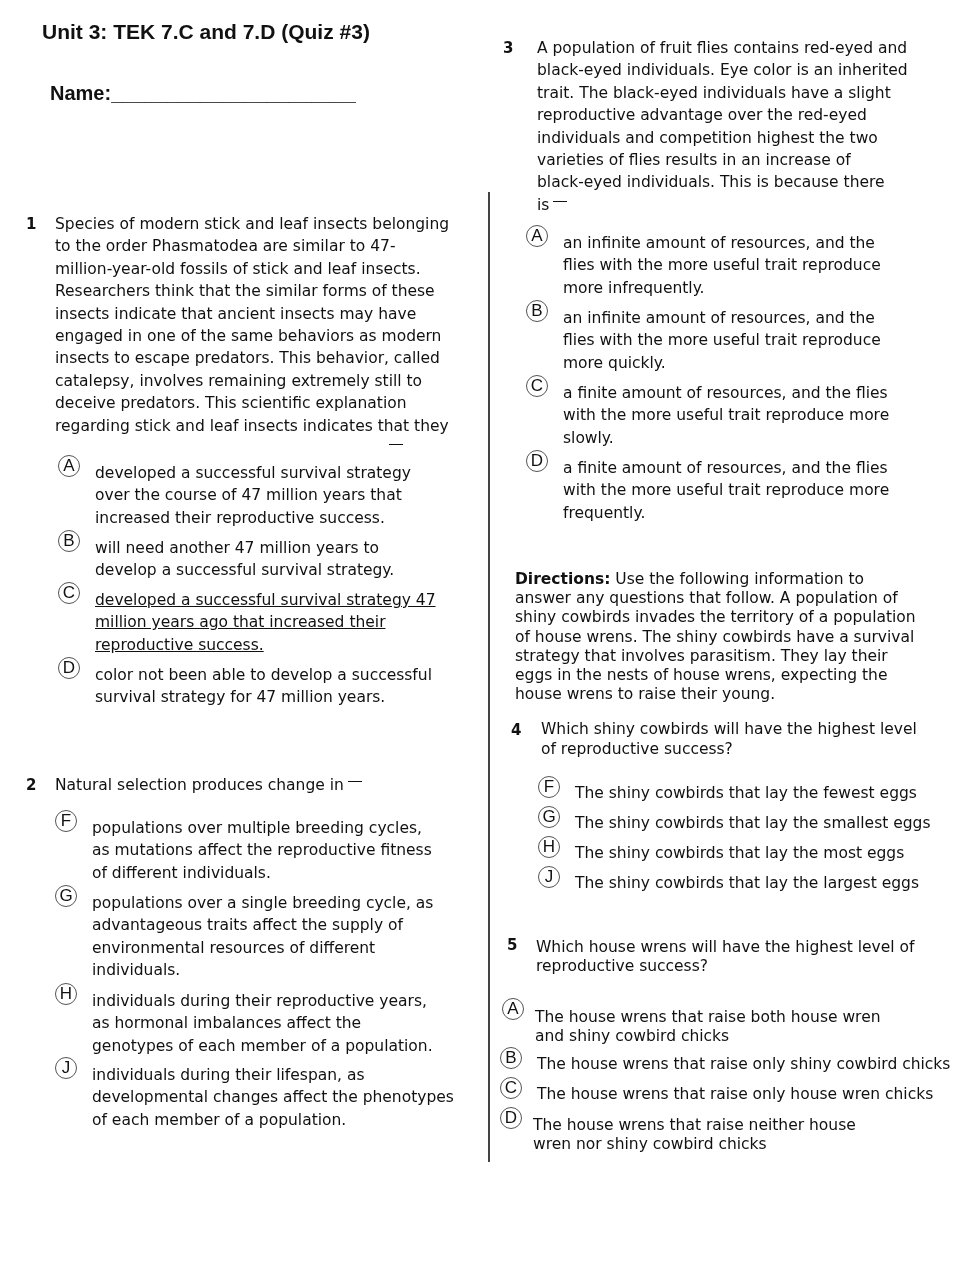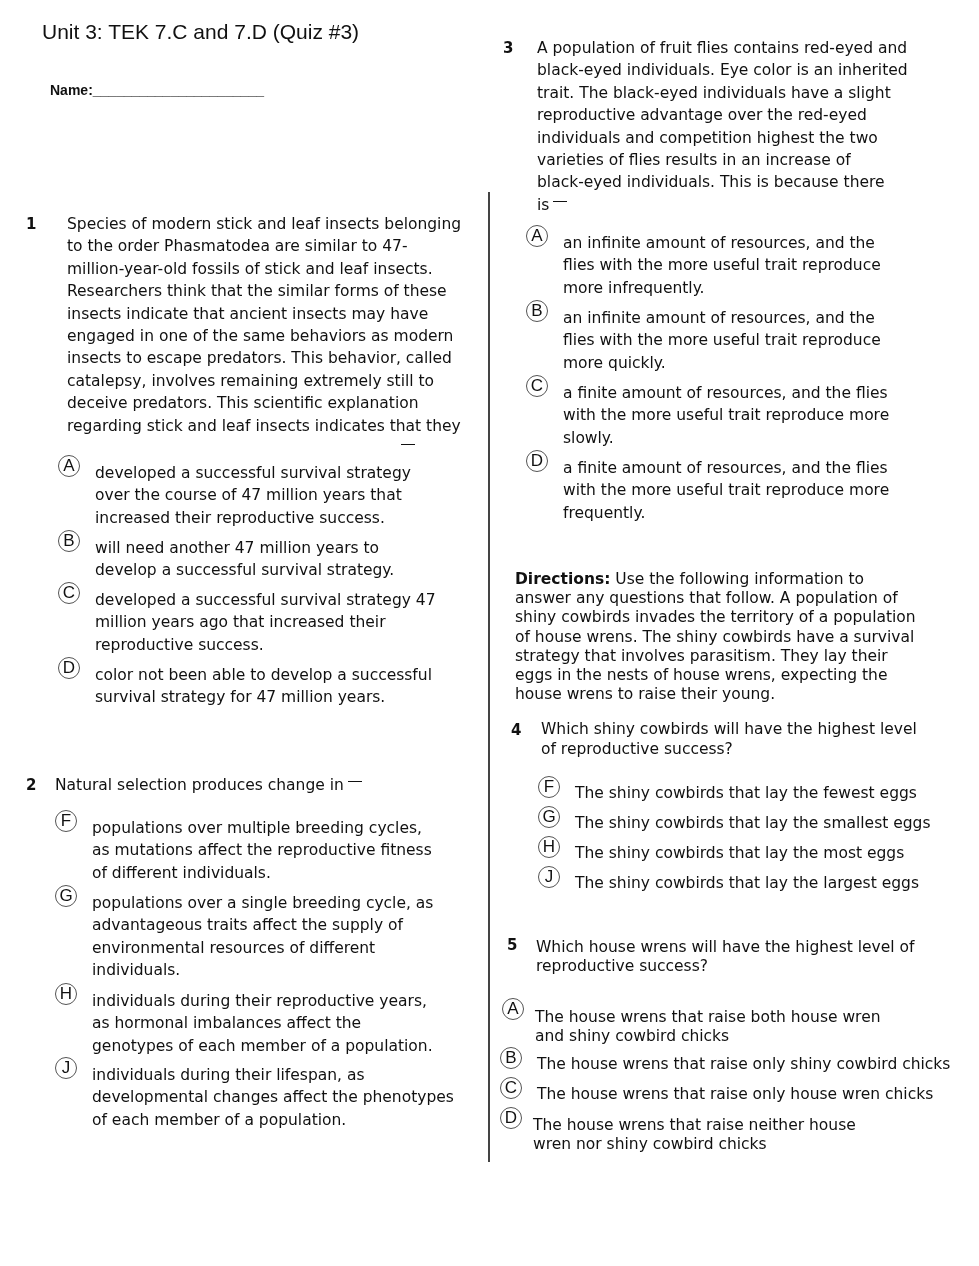--- a/index.html
+++ b/index.html
@@ -1,18 +1,18 @@
 <!DOCTYPE html>
 <html><head>
 <meta charset="utf-8">
 <style>
   html, body { margin: 0; padding: 0; background: #ffffff; }
   body { width: 979px; height: 1266px; position: relative; overflow: hidden; color: #111; }
-  .title { position: absolute; left: 42px; top: 20px; font-family: "Liberation Sans", sans-serif; font-weight: normal; font-size: 21px; }
-  .name-line { position: absolute; left: 50px; top: 82px; font-family: "Liberation Sans", sans-serif; font-weight: bold; font-size: 14px; text-align: right; }
+  .title { position: absolute; left: 42px; top: 20px; font-family: "Liberation Sans", sans-serif; font-weight: bold; font-size: 21px; }
+  .name-line { position: absolute; left: 50px; top: 82px; font-family: "Liberation Sans", sans-serif; font-weight: bold; font-size: 20px; text-align: right; }
   .divider { position: absolute; left: 488px; top: 192px; width: 2px; height: 970px; background: #444; }
   .q { position: absolute; font-family: "DejaVu Sans", sans-serif; font-size: 15.5px; line-height: 22.4px; }
   .qnum { position: absolute; font-weight: bold; font-size: 15px; }
   .stem { position: absolute; }
   .opt { position: absolute; }
   .bubble { position: absolute; width: 20px; height: 20px; border: 1px solid #555; border-radius: 50%;
             font-family: "Liberation Sans", sans-serif; font-size: 17px; line-height: 20px; text-align: center; color: #111; box-sizing: content-box; }
   .opt-text { position: absolute; margin-top: 7px; }
   .dash { display: inline-block; width: 14px; height: 1px; background: #111; vertical-align: 8px; margin-left: 4px; }
   .directions { position: absolute; left: 515px; top: 570px; width: 430px; font-family: "DejaVu Sans", sans-serif; font-size: 15.5px; line-height: 19.2px; }
@@ -20,21 +20,21 @@
 </style>
 </head>
 <body>
 
 <div class="title">Unit 3: TEK 7.C and 7.D (Quiz #3)</div>
 <div class="name-line">Name:______________________</div>
 <div class="divider"></div>
 
 <div class="q" style="left:0;top:0;">
   <div class="qnum" style="left:26px;top:213px;">1</div>
-  <div class="stem" style="left:55px;top:213px;width:420px;margin-left:12px;">
+  <div class="stem" style="left:55px;top:213px;width:420px;">
     <div>Species of modern stick and leaf insects belonging</div>
     <div>to the order Phasmatodea are similar to 47-</div>
     <div>million-year-old fossils of stick and leaf insects.</div>
     <div>Researchers think that the similar forms of these</div>
     <div>insects indicate that ancient insects may have</div>
     <div>engaged in one of the same behaviors as modern</div>
     <div>insects to escape predators. This behavior, called</div>
     <div>catalepsy, involves remaining extremely still to</div>
     <div>deceive predators. This scientific explanation</div>
     <div>regarding stick and leaf insects indicates that they</div>
@@ -50,21 +50,21 @@
   </div>
   <div class="opt" style="left:58px;top:530px;">
     <div class="bubble" style="left:0;top:0;">B</div>
     <div class="opt-text" style="left:37px;top:0;width:380px;">
       <div>will need another 47 million years to</div>
       <div>develop a successful survival strategy.</div>
     </div>
   </div>
   <div class="opt" style="left:58px;top:582px;">
     <div class="bubble" style="left:0;top:0;">C</div>
-    <div class="opt-text" style="left:37px;top:0;width:380px;">
+    <div class="opt-text" style="left:37px;top:0;width:380px;text-decoration:underline;">
       <div>developed a successful survival strategy 47</div>
       <div>million years ago that increased their</div>
       <div>reproductive success.</div>
     </div>
   </div>
   <div class="opt" style="left:58px;top:657px;">
     <div class="bubble" style="left:0;top:0;">D</div>
     <div class="opt-text" style="left:37px;top:0;width:380px;">
       <div>color not been able to develop a successful</div>
       <div>survival strategy for 47 million years.</div>

